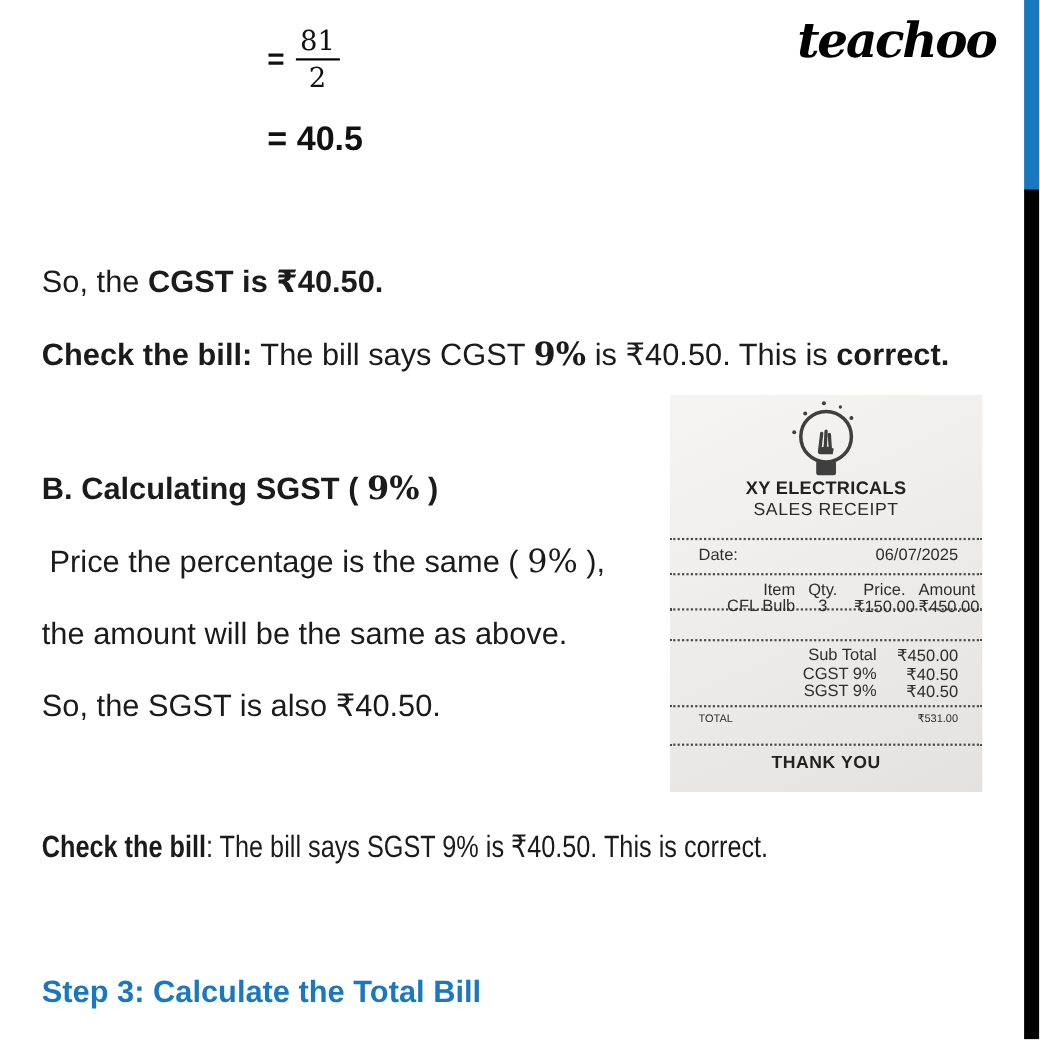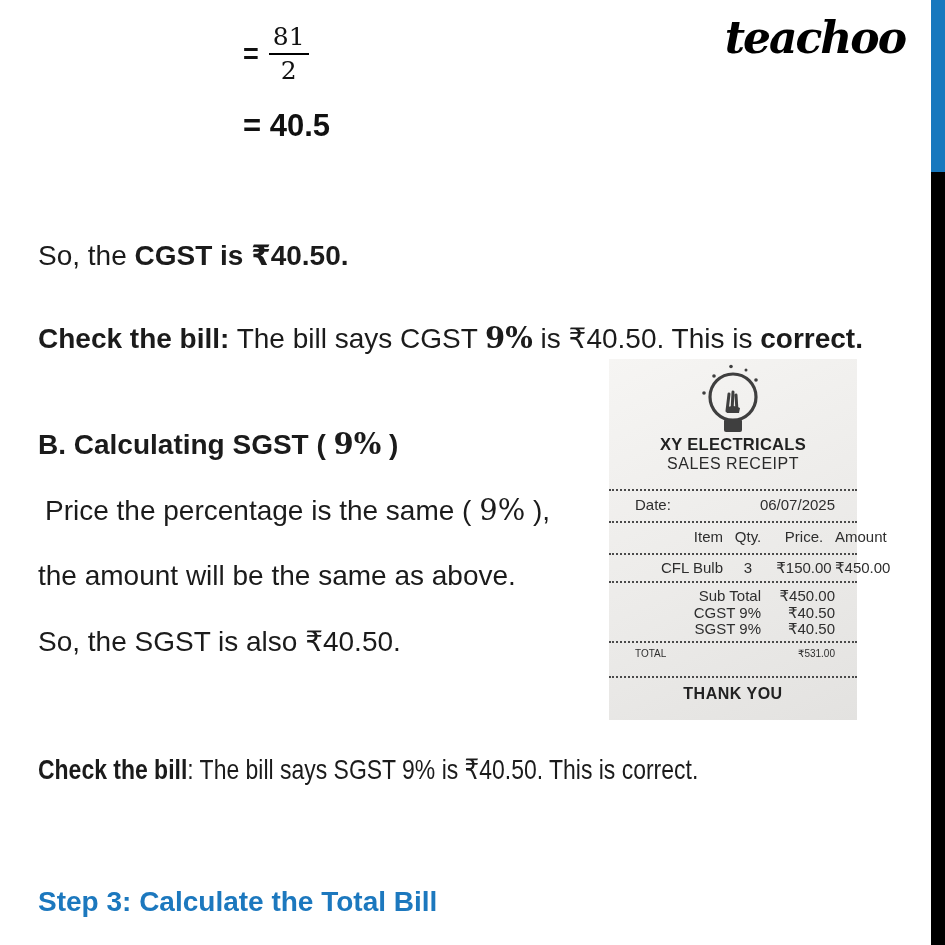--- a/index.html
+++ b/index.html
@@ -27,43 +27,43 @@
   .frac .num{font-size:25px;line-height:30px;padding:0 4px 1px 4px;border-bottom:2px solid #000;}
   .frac .den{font-size:25px;line-height:30px;padding-top:1px;}
   .result-line{position:absolute;left:243px;top:108px;font-size:31px;font-weight:bold;color:#111;}
 
   
   .para{position:absolute;left:38px;font-size:28px;line-height:36px;white-space:nowrap;}
   .b{font-weight:bold;}
   .pct{font-family:"DejaVu Serif","Liberation Serif",serif;font-size:29px;}
   .pct-bold{font-family:"DejaVu Serif","Liberation Serif",serif;font-size:29px;font-weight:600;}
   .p-cgst{top:238px;}
-  .p-check-cgst{top:304px;margin-top:16px;}
+  .p-check-cgst{top:304px;}
   .p-sgst-head{top:426px;font-weight:bold;}
   .p-since{top:492px;padding-left:7px;}
   .p-amount{top:558px;}
   .p-sgst-result{top:624px;}
   .p-check-sgst{top:752px;transform:scaleX(0.82);transform-origin:left center;}
   .p-step3{top:884px;font-weight:bold;color:#1C78BE;}
 
   
   .receipt{
-    position:absolute;left:609px;top:359px;width:248px;height:361px;
+    position:absolute;left:609px;top:359px;width:284px;height:361px;
     background:linear-gradient(155deg,#f6f5f3 0%,#ecebe9 55%,#e3e2e0 100%);
     color:#2e2e2e;font-size:15px;
   }
   .r-abs{position:absolute;left:0;width:100%;}
   .r-bulb{top:4px;text-align:center;}
   .r-store{top:76px;text-align:center;font-weight:bold;font-size:16.5px;letter-spacing:.3px;color:#222;}
   .r-sub{top:96px;text-align:center;font-size:16px;letter-spacing:.5px;color:#2a2a2a;}
   .r-dot{height:0;border-top:2px dotted #4a4a4a;}
   .d1{top:130px;} .d2{top:162px;} .d3{top:194px;} .d4{top:222px;} .d5{top:282px;} .d6{top:317px;}
   .r-date{top:137px;display:flex;justify-content:space-between;box-sizing:border-box;padding:0 22px 0 26px;}
   .r-grid{display:grid;grid-template-columns:88px 50px 62px 1fr;box-sizing:border-box;padding:0 22px 0 26px;}
-  .r-head{top:169px;} .r-item{top:200px;}
+  .r-head{top:169px;} .r-item{top:183px;}
   .r-grid .c1{text-align:right;} .r-grid .c2{text-align:center;} .r-grid .c3{text-align:center;} .r-grid .c4{text-align:center;}
   .r-sumrow{display:flex;justify-content:flex-end;box-sizing:border-box;padding-right:22px;}
   .s1{top:228px;} .s2{top:245px;} .s3{top:261px;}
   .r-sumrow .val{width:74px;text-align:right;}
   .r-total{top:289px;display:flex;justify-content:space-between;box-sizing:border-box;padding:0 22px 0 26px;font-size:10px;}
   .r-thanks{top:326px;text-align:center;font-weight:bold;font-size:16px;letter-spacing:.5px;color:#222;}
 </style>
 </head>
 <body>
 

